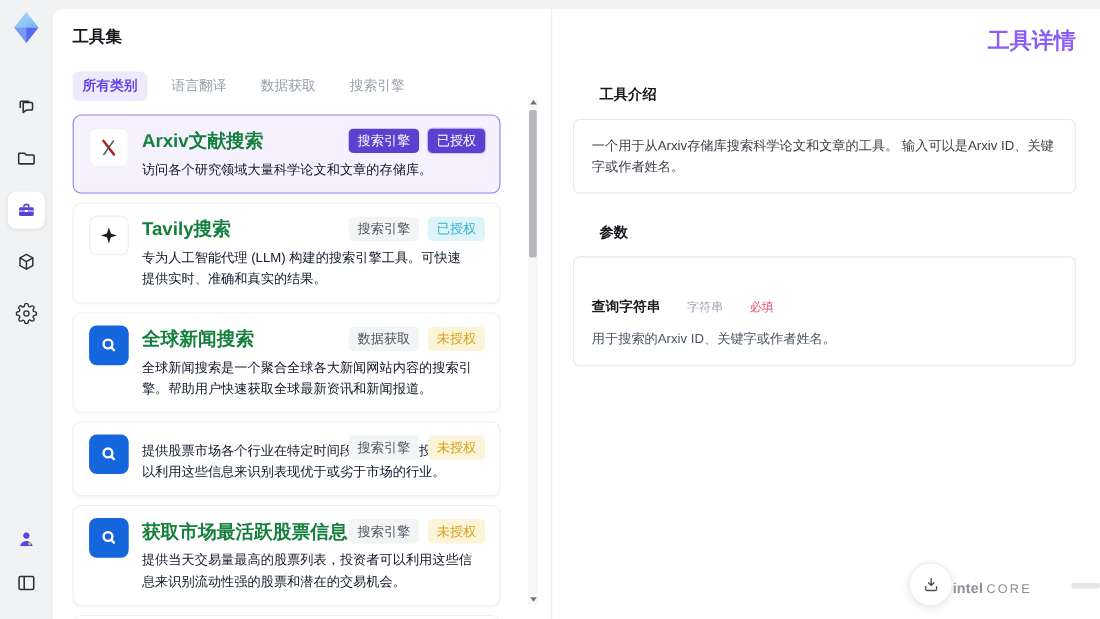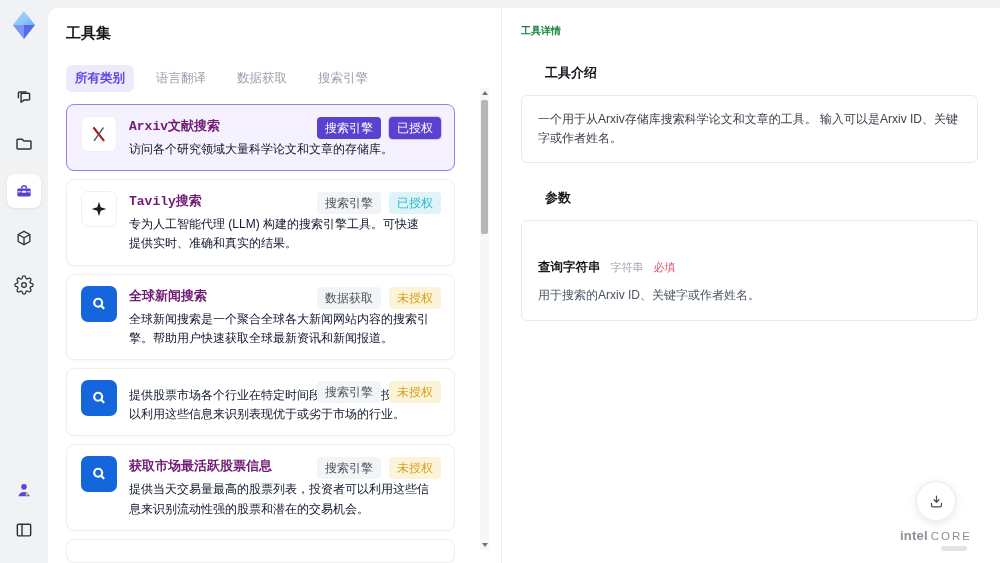--- a/index.html
+++ b/index.html
@@ -51,21 +51,21 @@
     box-shadow:0 1px 2px rgba(0,0,0,.03); cursor:pointer;
   }
   .card.selected { background:#f6f1fe; border:1px solid #9b7df2; }
   .tool-icon {
     width:36px; height:36px; border-radius:7px; flex:0 0 36px;
     display:flex; align-items:center; justify-content:center;
     background:#ffffff; border:1px solid #f0f0f2;
   }
   .tool-icon.blue { background:#1565dc; border:none; }
   .tool-body { flex:1; min-width:0; padding-top:1px; }
-  .tool-name { font-size:13px; font-weight:bold; color:#701a75;font-family:Liberation Mono, monospace; }
+  .tool-name { font-size:17px; font-weight:bold; color:#15803d; }
   .tool-desc {
     font-size:12px; color:#0f172a; line-height:1.6; margin-top:5px; max-width:300px;
   }
   .badges { position:absolute; top:12px; right:13px; display:flex; gap:8px; }
   .pill {
     font-size:12px; line-height:1; padding:5px 8px; border-radius:4px; white-space:nowrap;
   }
   .pill.cat  { background:#f3f4f6; color:#4b5563; }
   .pill.auth-yes { background:#def4f8; color:#2fb6ca; }
   .pill.auth-no  { background:#fcf4d8; color:#d7a11c; }
@@ -79,34 +79,34 @@
   }
   .sb-arrow { width:9px; height:10px; display:flex; align-items:center; justify-content:center; cursor:pointer; }
   .sb-arrow .tri { width:0; height:0; border-left:3px solid transparent; border-right:3px solid transparent; }
   .sb-arrow.up .tri { border-bottom:4px solid #6f7378; }
   .sb-arrow.down .tri { border-top:4px solid #6f7378; }
   .sb-track { flex:1; width:9px; position:relative; }
   .sb-thumb { position:absolute; top:2px; left:1px; width:7px; height:134px; background:#b4b6ba; border-radius:2px; cursor:pointer; }
 
   
   .details-col { flex:1; padding:16px 22px 0 19px; position:relative; }
-  .details-title { font-size:10px; font-weight:bold; color:#15803d; }
+  .details-title { font-size:20px; font-weight:bold; color:#8b5cf6;text-align:right; }
   .section-heading { font-size:13px; font-weight:bold; color:#15181d; margin-top:26px;margin-left:24px; }
   .info-box {
     margin-top:13px; border:1px solid #e9e9ec; border-radius:6px;
     background:#ffffff; padding:14px 16px; font-size:12px; color:#3c414a; line-height:1.6;
   }
-  .param-head { display:flex; align-items:baseline; gap:10px; }
+  .param-head { display:flex; align-items:baseline; gap:24px; }
   .param-name { font-size:12.5px; font-weight:bold; color:#16181c; }
   .param-type { font-size:11px; color:#9ca3af; }
   .param-required { font-size:11px; color:#e2556c;margin-top:24px; }
   .param-desc { font-size:12px; color:#4b5563; margin-top:9px; }
 
   
-  .float-corner { position:absolute; right:28px; bottom:12px; display:flex; flex-direction:column; align-items:center; z-index:6; }
+  .float-corner { position:absolute; right:0; bottom:12px; display:flex; flex-direction:row; align-items:center; z-index:6; }
   .dl-btn {
     width:40px; height:40px; border-radius:50%; background:#ffffff;
     border:1px solid #ededf0; box-shadow:0 2px 8px rgba(0,0,0,.10);
     display:flex; align-items:center; justify-content:center; cursor:pointer;
   }
   .brand { margin-top:7px; display:flex; align-items:baseline; gap:3px; color:#8a8f98; }
   .brand .b1 { font-size:13px; font-weight:bold; letter-spacing:.2px; }
   .brand .b2 { font-size:11.5px; letter-spacing:2px; }
   .brand-sub { width:26px; height:5px; background:#e3e4e7; border-radius:2px; margin:3px 0 0 36px; }
 </style>

